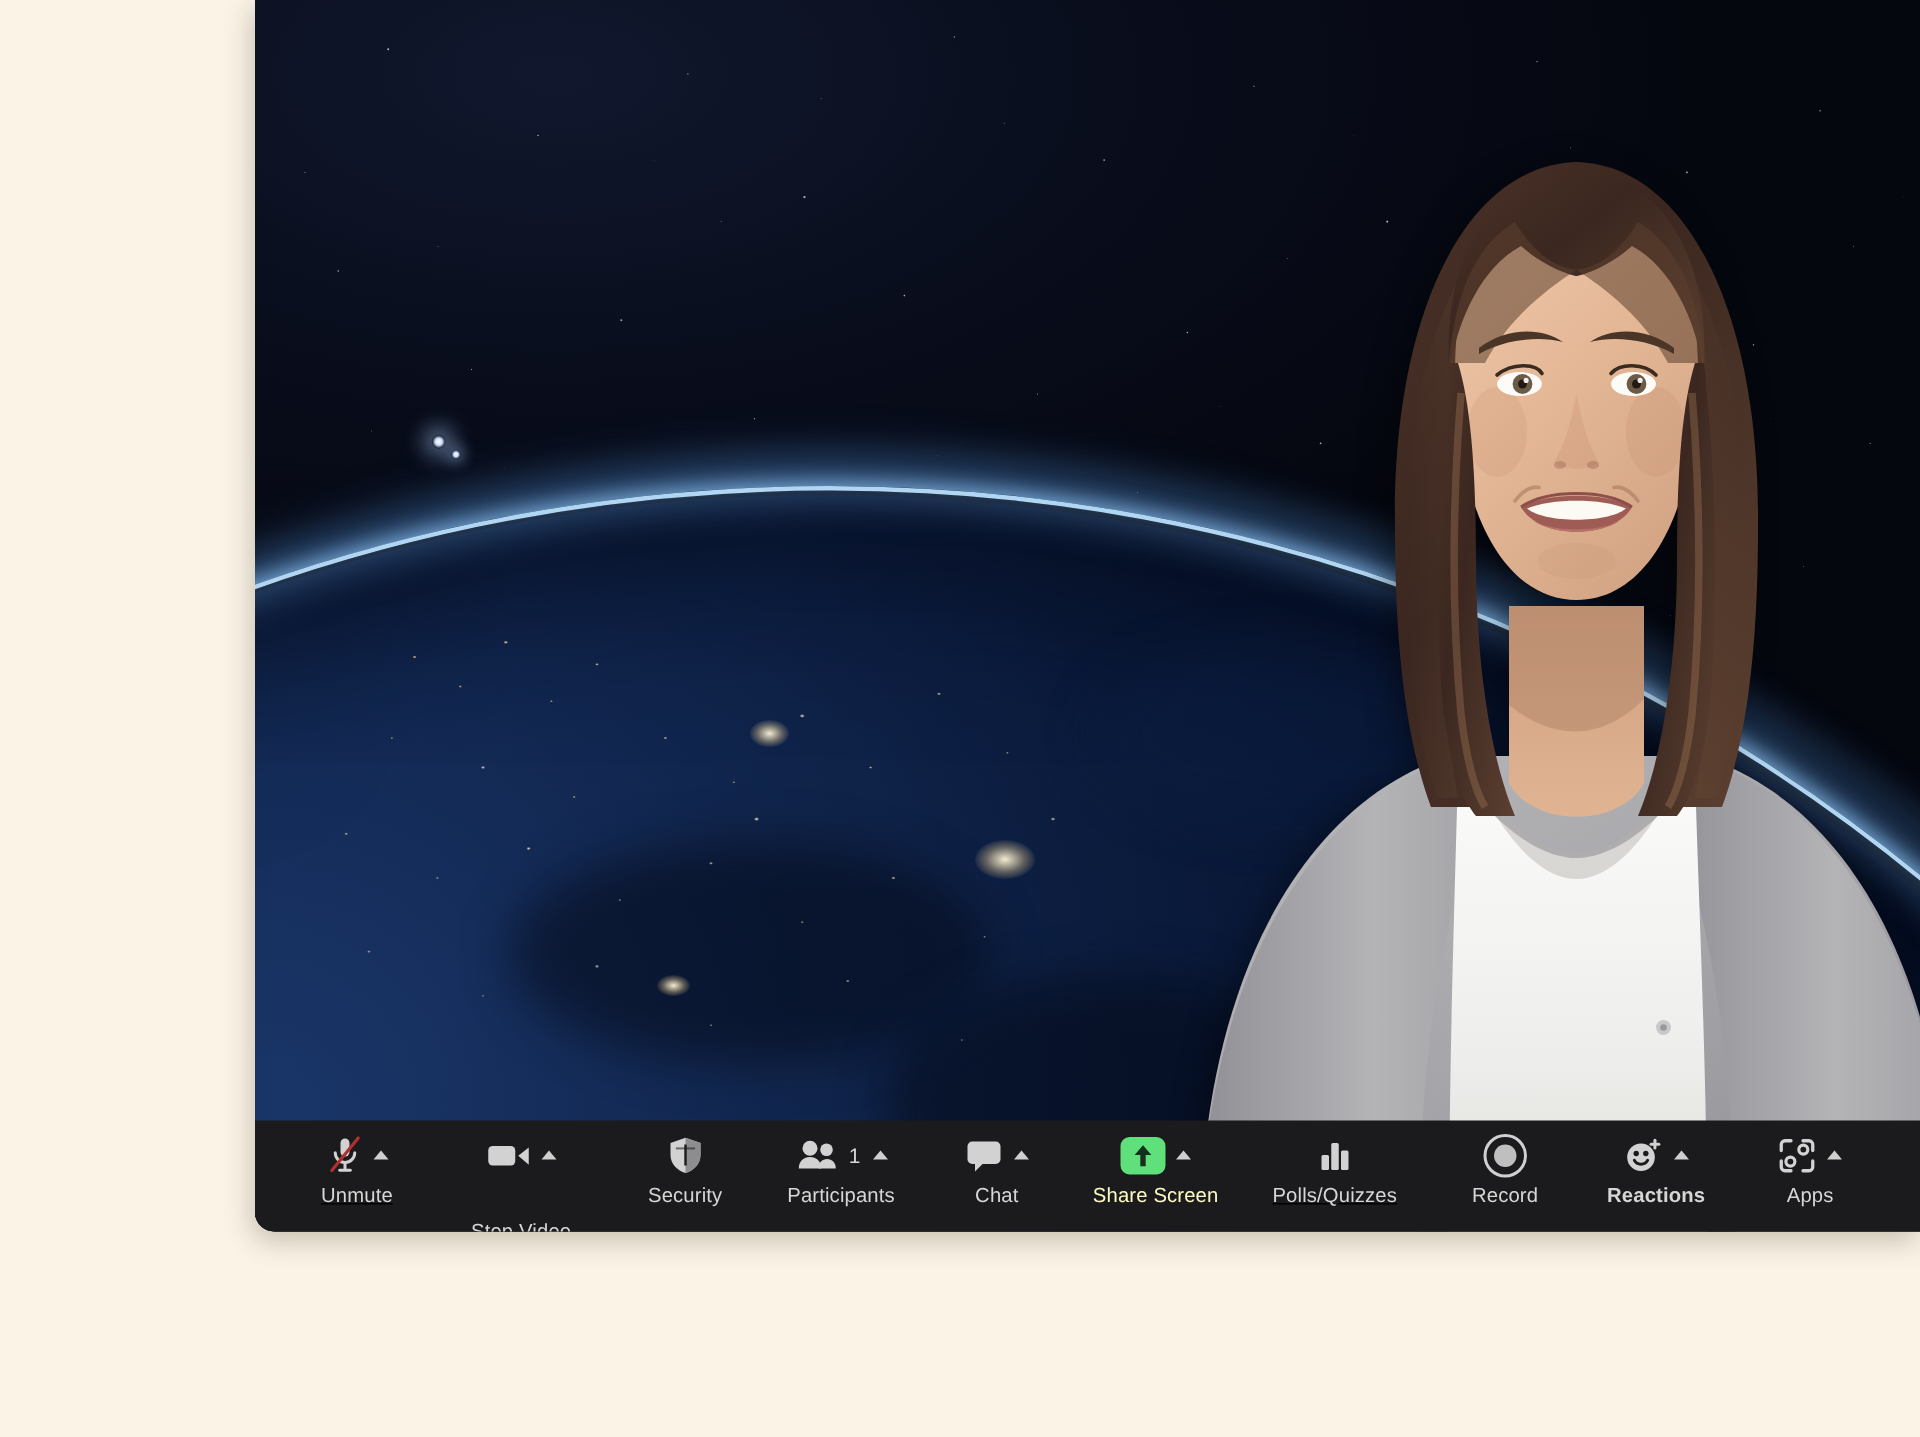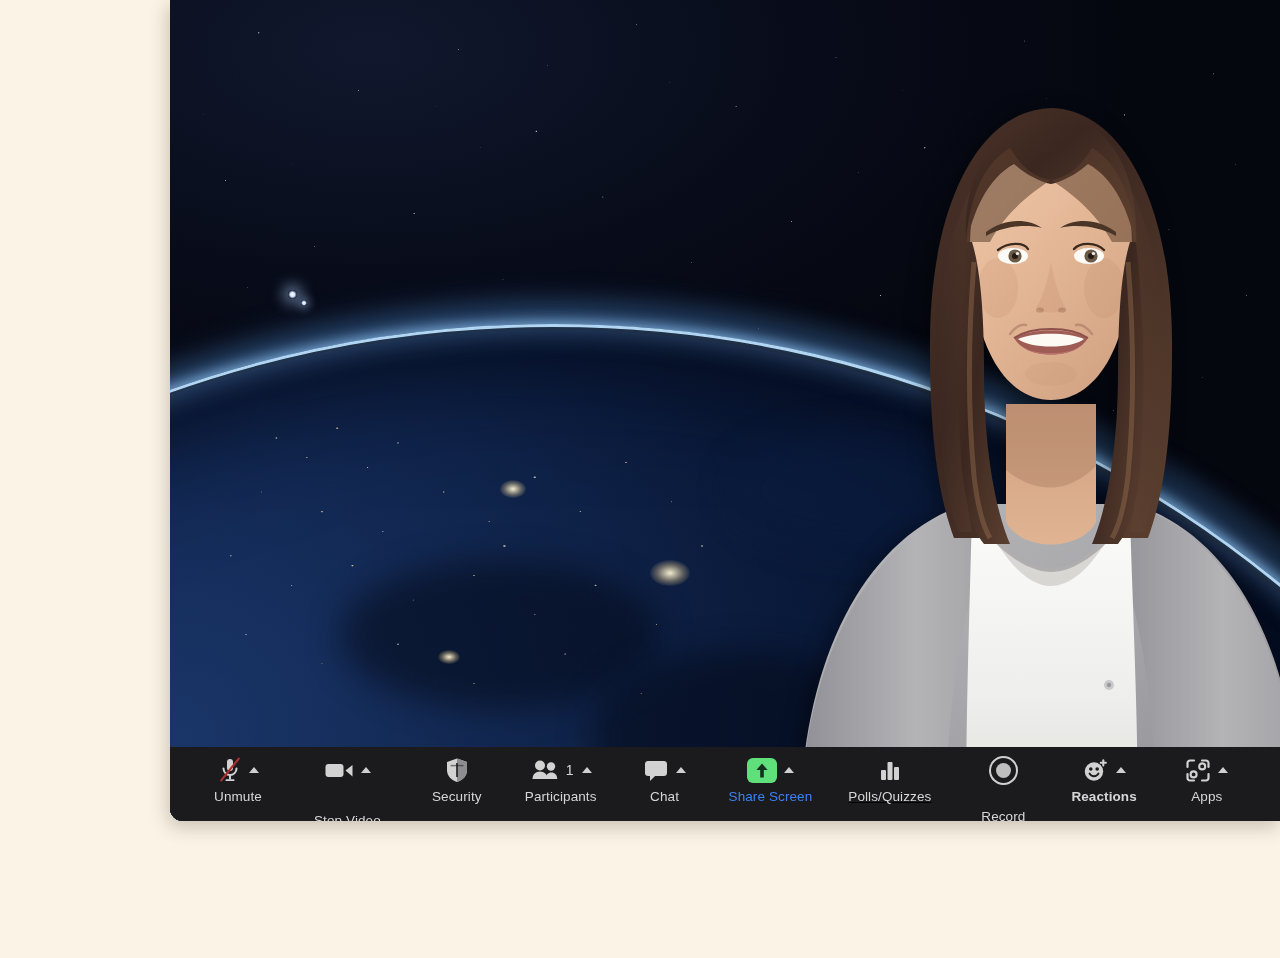--- a/index.html
+++ b/index.html
@@ -205,36 +205,36 @@
   .tb-item{
     display:flex;flex-direction:column;align-items:center;
     min-width:60px;padding:0 6px;cursor:pointer;position:relative;
   }
   .tb-iconrow{
     height:30px;display:flex;align-items:center;justify-content:center;gap:5px;
   }
   .tb-label{
     margin-top:4px;font-size:13.5px;color:#d6d6d6;white-space:nowrap;letter-spacing:.1px;
   }
-  .tb-item.accent .tb-label{color:#3b82f6;text-align:center;}
+  .tb-item.accent .tb-label{color:#fef9c3;text-align:center;}
   .caret{
     width:0;height:0;border-left:5px solid transparent;border-right:5px solid transparent;
     border-bottom:6px solid #cfcfcf;margin-left:2px;
   }
   .ico{display:block;}
 
   
-  .it-unmute      {margin-left:22px;}
+  .it-unmute      {margin-left:22px;text-decoration:underline;}
   .it-stopvideo   {margin-left:34px;gap:24px;}
   .it-security    {margin-left:34px;}
   .it-participants{margin-left:26px;}
   .it-chat        {margin-left:26px;}
   .it-share       {margin-left:22px;}
   .it-polls       {margin-left:24px;text-decoration:underline;}
-  .it-record      {margin-left:30px;gap:20px;}
+  .it-record      {margin-left:30px;}
   .it-reactions   {margin-left:26px;font-weight:bold;}
   .it-apps        {margin-left:28px;}
   .it-white       {margin-left:26px;}
 
   .share-btn{
     width:30px;height:25px;border-radius:6px;background:#5fe07a;
     display:flex;align-items:center;justify-content:center;
   }
   .rec-circle{
     width:25px;height:25px;border-radius:50%;

